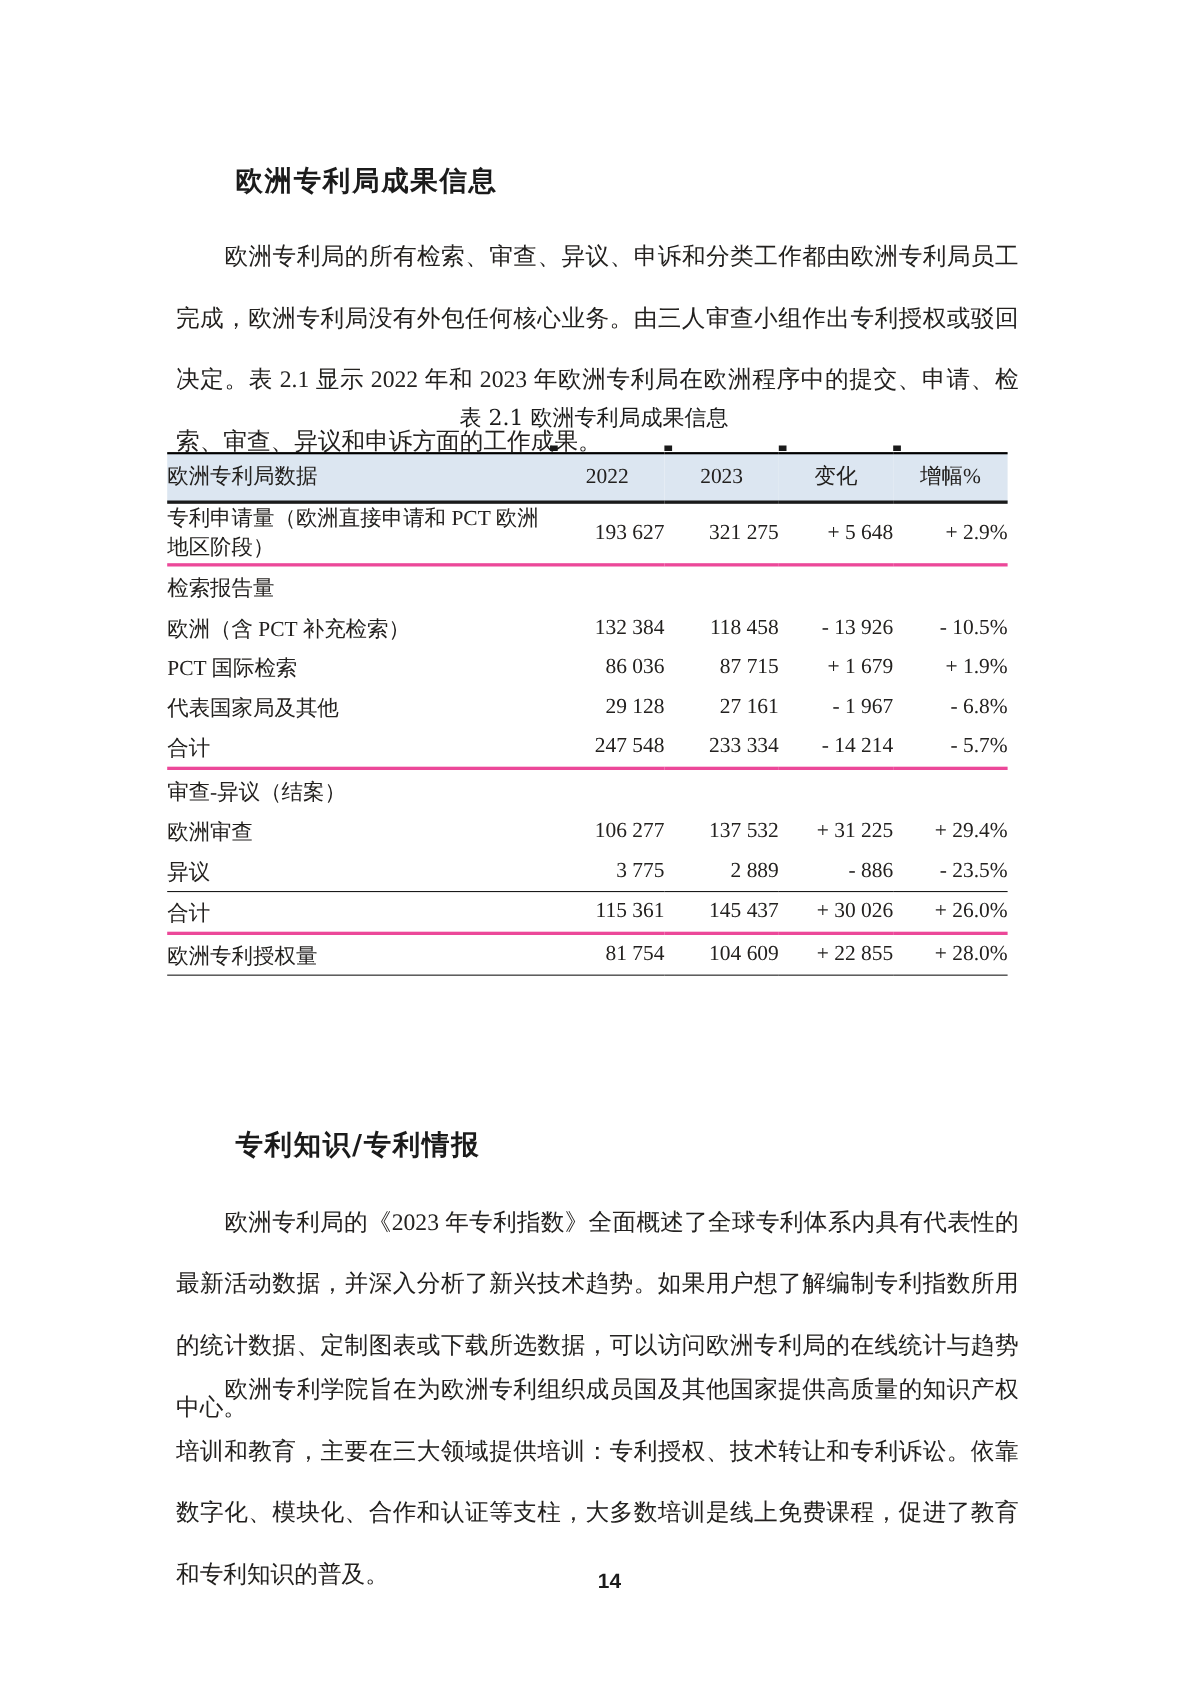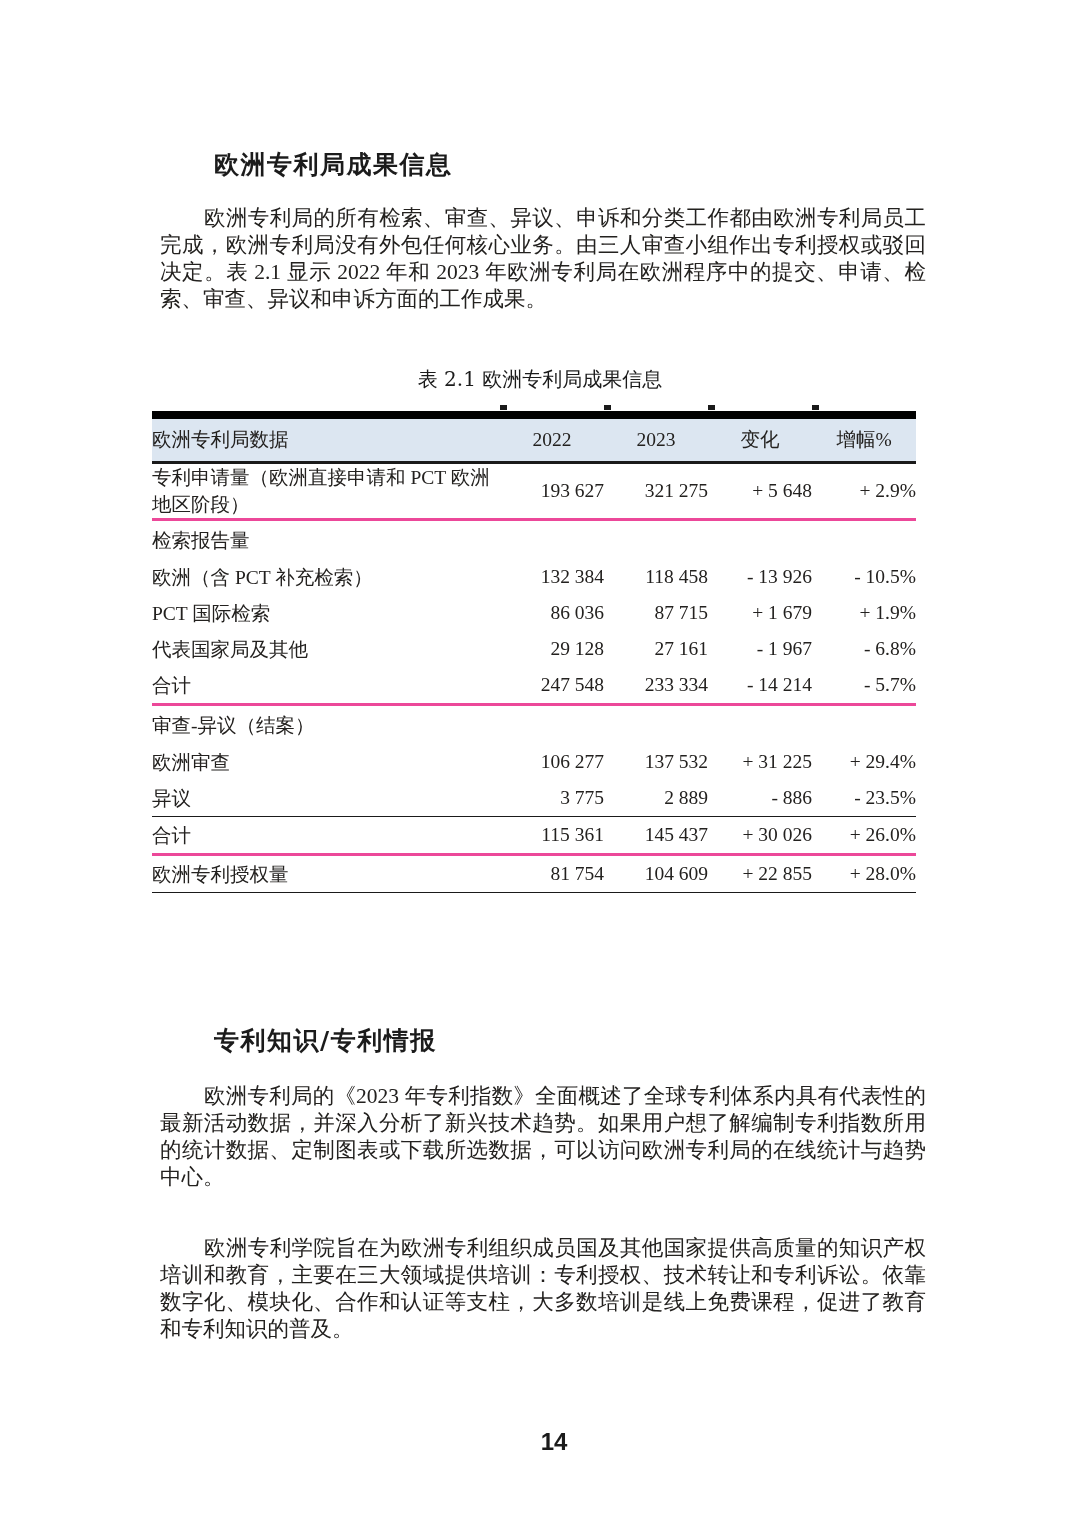--- a/index.html
+++ b/index.html
@@ -37,21 +37,21 @@
   }
   #heading-1 { top: 127px; }
   #heading-2 { top: 1003px; }
 
   
   .body-par {
     position: absolute;
     left: 160px;
     width: 766px;
     font-size: 21.5px;
-    line-height: 27px;
+    line-height: 56px;
     text-align: justify;
     text-justify: inter-ideograph;
     text-indent: 44px;
     color: #23211f;
   }
   #par-1 { top: 183px; }
   #par-2 { top: 1061px; }
   #par-3 { top: 1213px; }
 
   
@@ -100,21 +100,21 @@
   tr.header-row th {
     background: #dce6f1;
     height: 42px;
     line-height: 42px;
     font-size: 19.5px;
   }
   tr.header-row th.label { padding-left: 40px; text-align: left; }
   tr.header-row th.num   { text-align: center; padding-right: 0; }
 
   
-  .rule-top td, .rule-top th { border-top: 8px solid #000000; }
+  .rule-top td, .rule-top th { border-top: 2px solid #000000; }
   .rule-under-head th { border-bottom: 3px solid #1a1a1a; }
   .rule-thick td { border-top: 3px solid #ec4899; }
   .rule-thin td  { border-top: 1.6px solid #1a1a1a; }
   .rule-bottom td { border-bottom: 1.6px solid #1a1a1a; }
 
   tr.data-row td { height: 36px; }
   tr.group-row td { height: 38px; }
   tr.tall-row td  { height: 54px; }
 
   td.label-indent {
@@ -141,21 +141,21 @@
 
   
   #page-number {
     position: absolute;
     left: 0;
     top: 1428px;
     width: 1080px;
     text-align: center;
     padding-left: 28px;
     box-sizing: border-box;
-    font-size: 24px;
+    font-size: 19px;
     font-weight: bold;
     font-family: "Liberation Sans", sans-serif;
     color: #1b1b1b;
   }
 </style>
 </head>
 <body>
 
 <div class="page">
 

